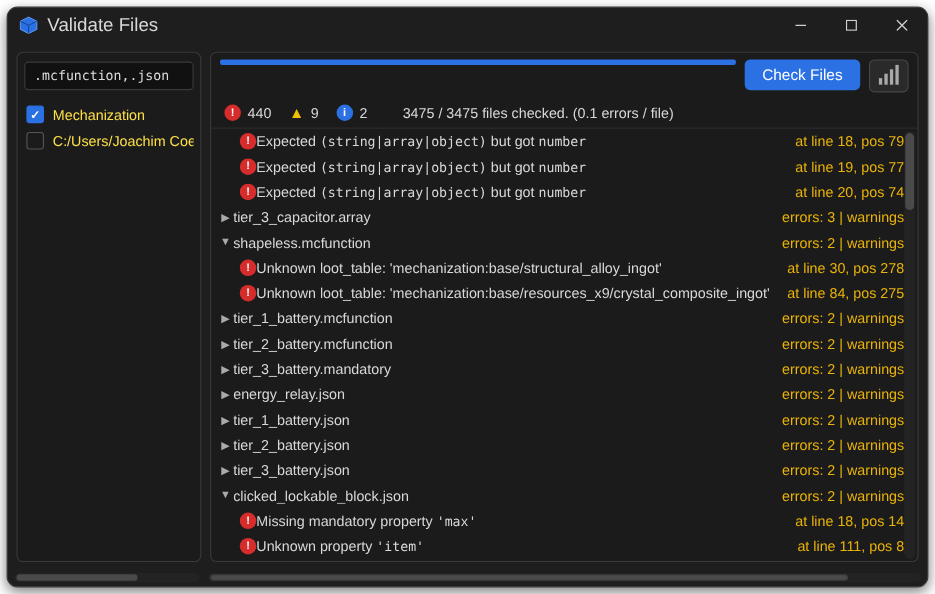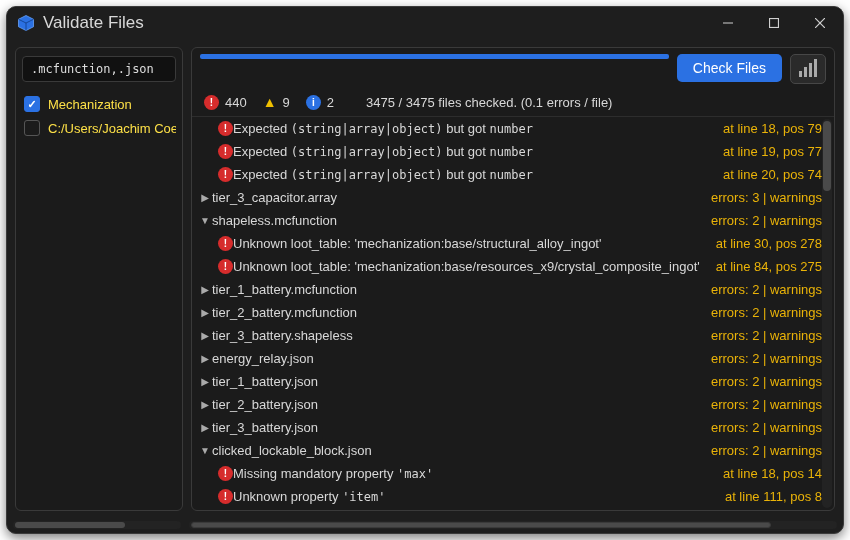--- a/index.html
+++ b/index.html
@@ -195,21 +195,21 @@
               <span class="label"> tier_1_battery.mcfunction</span>
               <span class="meta">errors: 2 | warnings</span>
             </div>
             <div class="row file">
               <span class="arrow">▶</span>
               <span class="label"> tier_2_battery.mcfunction</span>
               <span class="meta">errors: 2 | warnings</span>
             </div>
             <div class="row file">
               <span class="arrow">▶</span>
-              <span class="label"> tier_3_battery.shapeless</span>
+              <span class="label"> tier_3_battery.mandatory</span>
               <span class="meta">errors: 2 | warnings</span>
             </div>
             <div class="row file">
               <span class="arrow">▶</span>
               <span class="label"> energy_relay.json</span>
               <span class="meta">errors: 2 | warnings</span>
             </div>
             <div class="row file">
               <span class="arrow">▶</span>
               <span class="label"> tier_1_battery.json</span>

